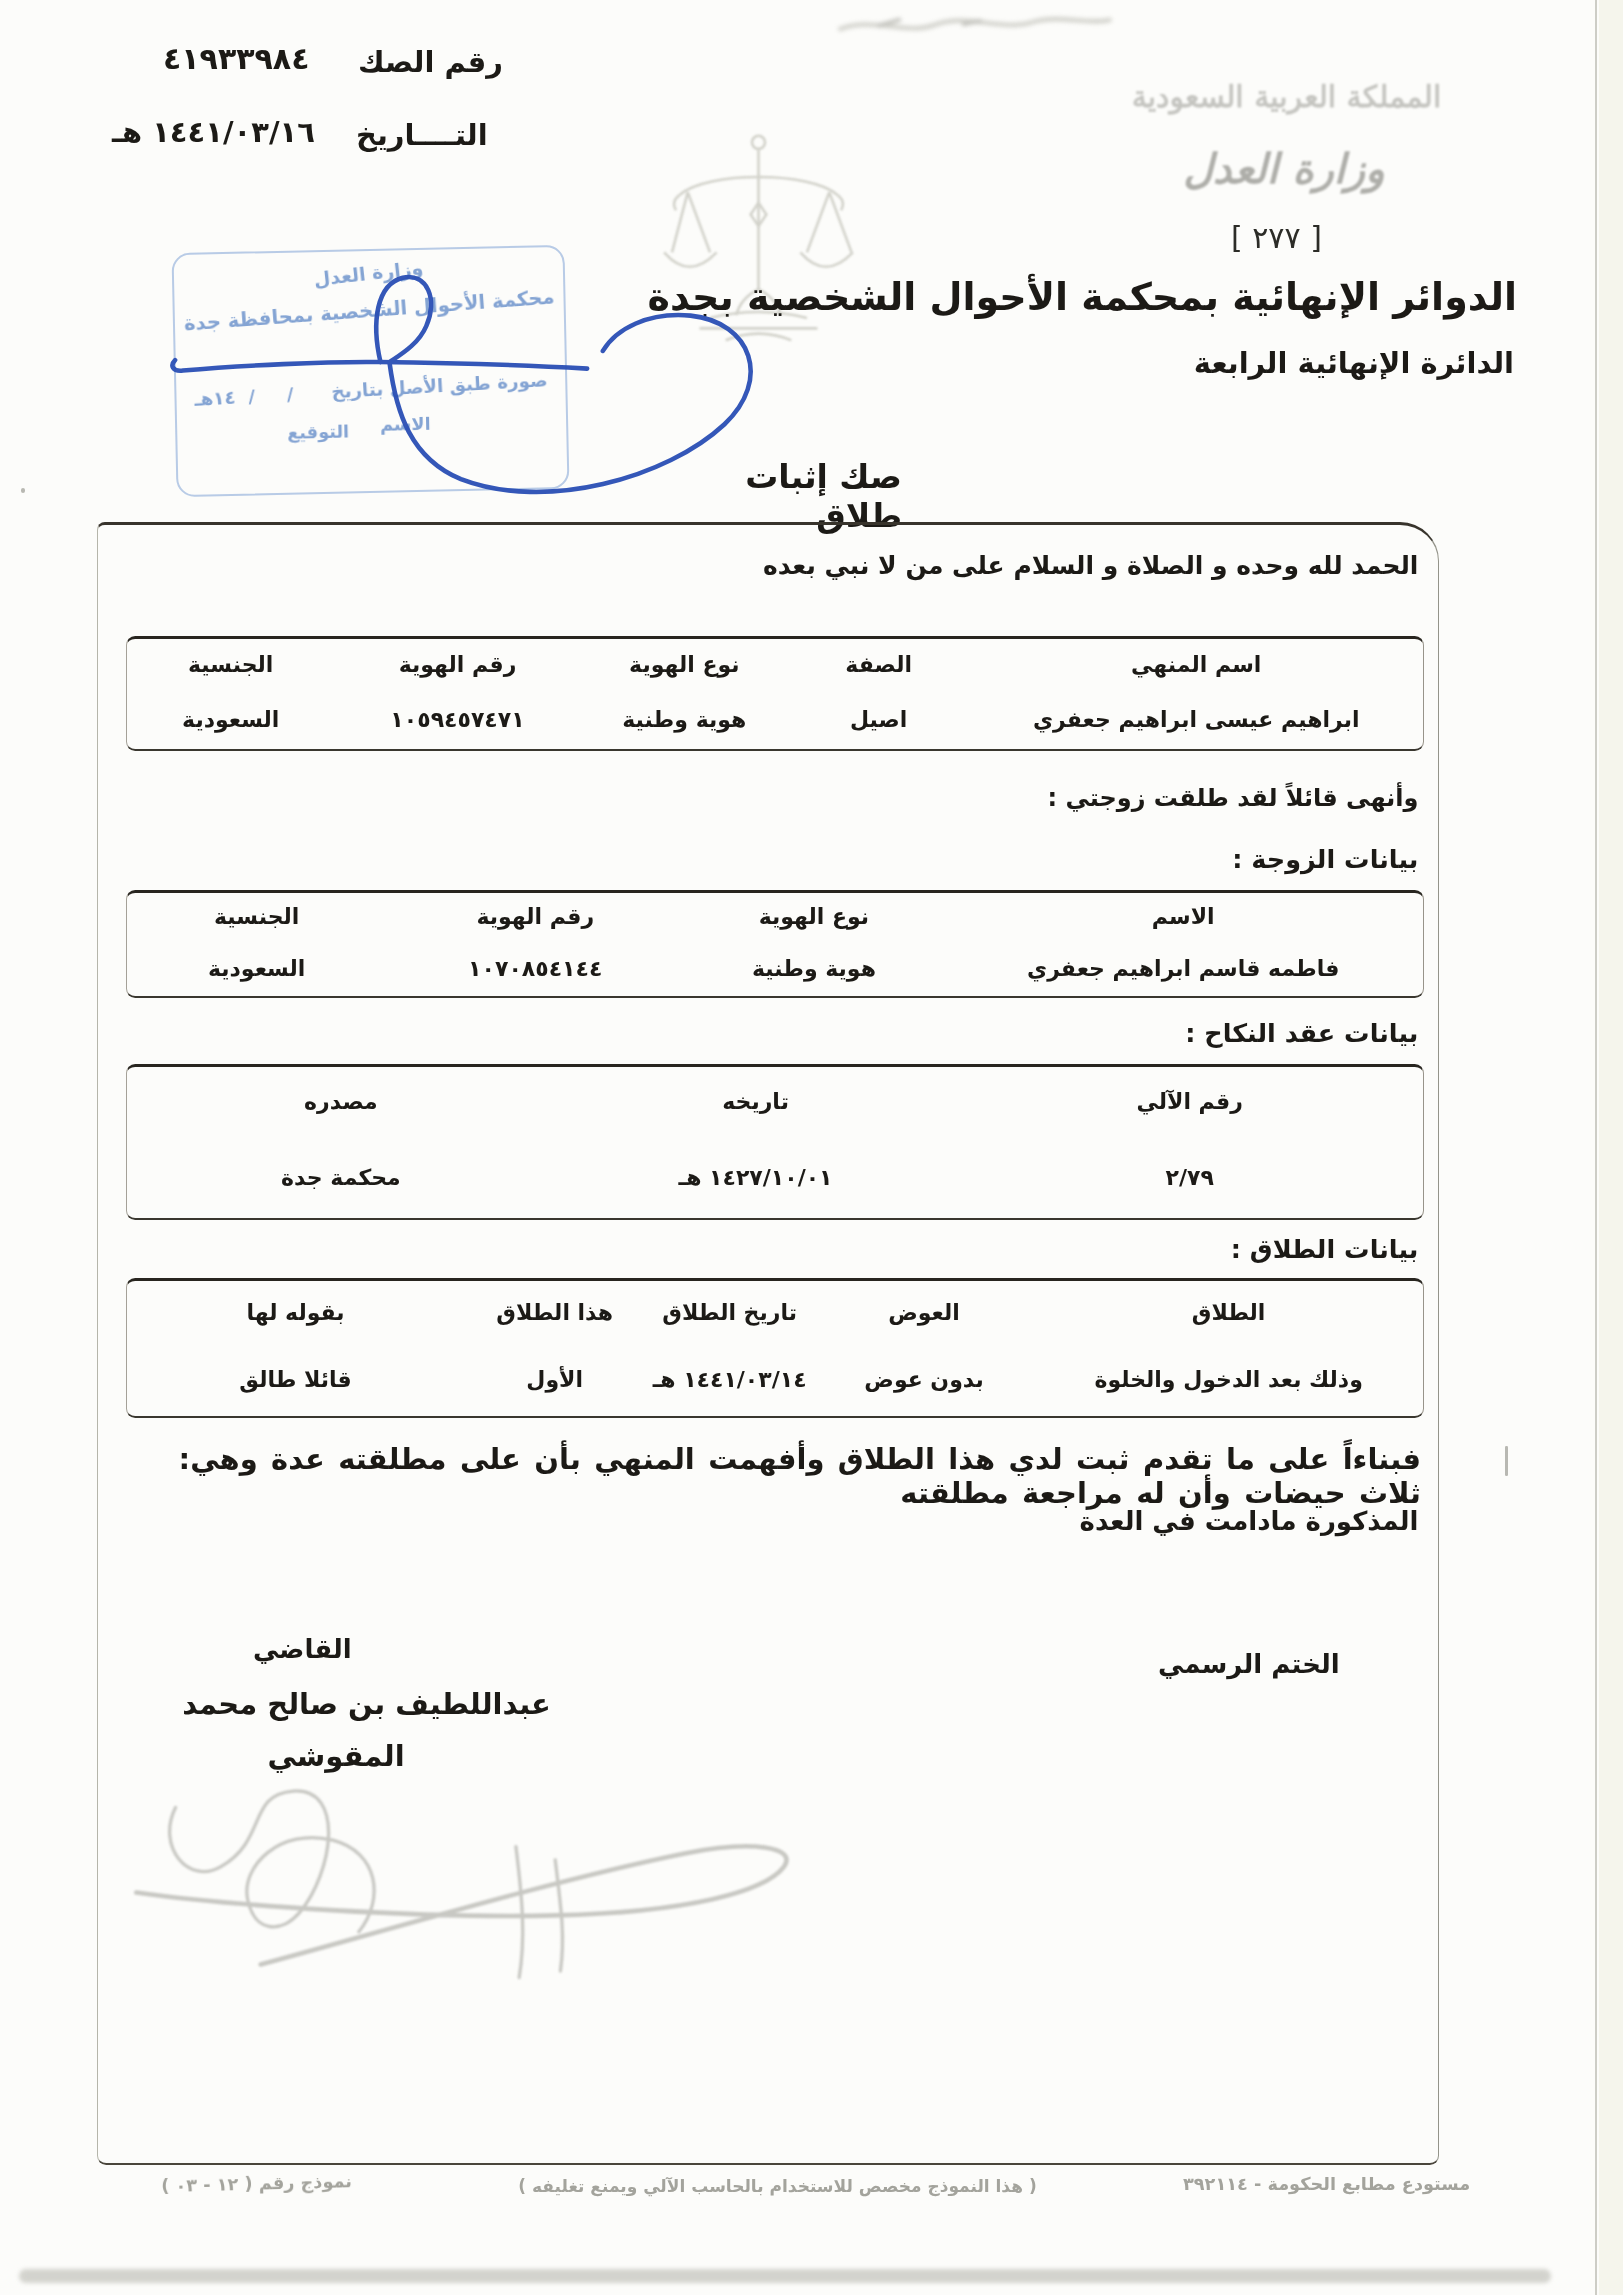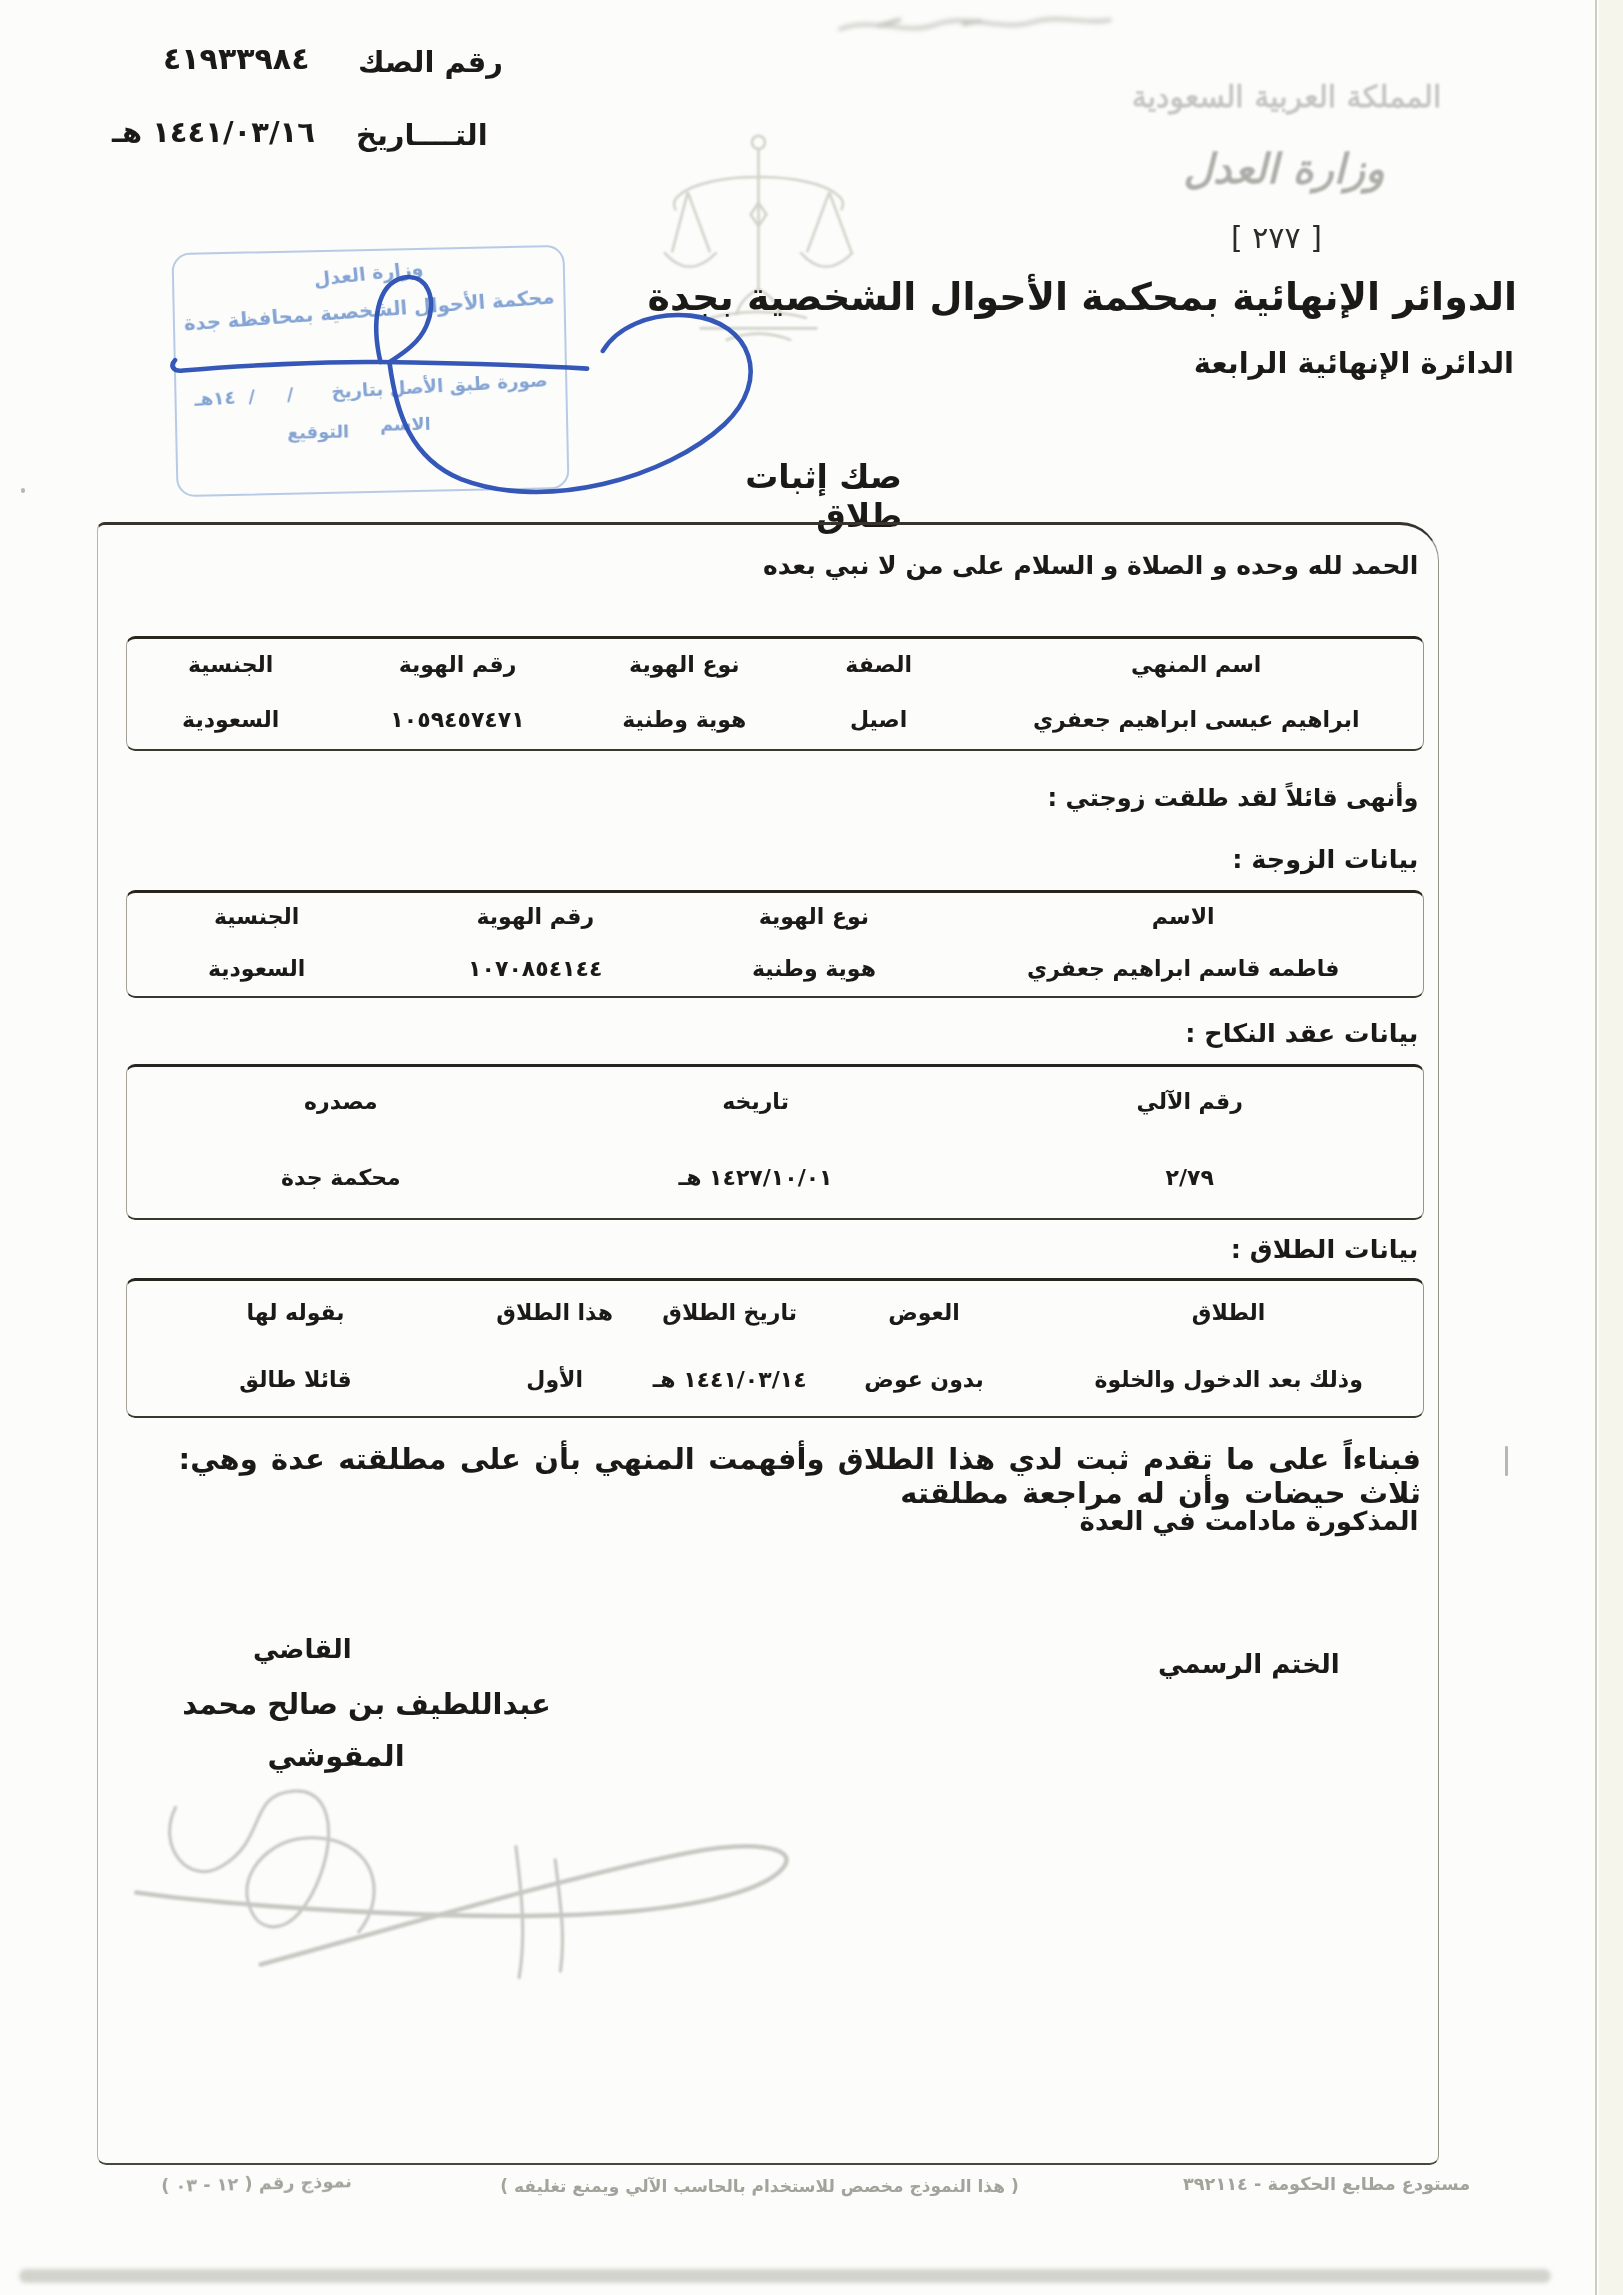--- a/index.html
+++ b/index.html
@@ -204,21 +204,21 @@
 
   <svg class="abs" style="left:98px; top:1768px; filter:blur(0.8px);" width="720" height="249" viewBox="0 0 1100 380">
     <g stroke="#c2c2bd" fill="none" stroke-linecap="round" opacity="0.9">
       <path stroke-width="5" d="M 120 60 C 90 120, 140 180, 190 150 C 260 110, 230 40, 300 35 C 380 30, 360 160, 310 220 C 280 255, 240 250, 230 200 C 220 150, 280 90, 360 110 C 430 128, 440 200, 400 250"></path>
       <path stroke-width="7" d="M 60 190 C 200 210, 500 230, 700 225 C 900 220, 1020 190, 1050 150 C 1070 120, 1000 110, 900 130 C 700 170, 400 260, 250 300"></path>
       <path stroke-width="5" d="M 640 120 C 650 200, 655 260, 645 320 M 700 140 C 710 220, 715 260, 708 310"></path>
     </g>
   </svg>
 
   <div class="abs footer-txt" style="left:1184px; top:2174px; font-size:17.7px;">مستودع مطابع الحكومة - ٣٩٢١١٤</div>
-  <div class="abs footer-txt ctr" style="left:479px; top:2176px; width:563px; font-size:17px;">( هذا النموذج مخصص للاستخدام بالحاسب الآلي ويمنع تغليفه )</div>
+  <div class="abs footer-txt ctr" style="left:497px; top:2176px; width:563px; font-size:17px;">( هذا النموذج مخصص للاستخدام بالحاسب الآلي ويمنع تغليفه )</div>
   <div class="abs footer-txt" style="left:58px; top:2175px; width:295px; font-size:17.7px; transform:rotate(-1.5deg);">نموذج رقم ( ١٢ - ٠٣ )</div>
 
   <div class="scanband" style="left:1600px; top:0; width:23.6px; height:2295px;"></div>
   <div class="scanline" style="left:1596px; top:0; width:2px; height:2295px;"></div>
   <div class="abs smudge" style="left:19.6px; top:2269px; width:1532px; height:14.4px; background:#b9b9b1; border-radius:7.9px;"></div>
   <div class="speck" style="left:21.6px; top:488px; width:4.6px; height:4.6px;"></div>
   <div class="speck" style="left:1506px; top:1446px; width:2.6px; height:30px; border-radius:1.3px;"></div>
 
 </div>
 

